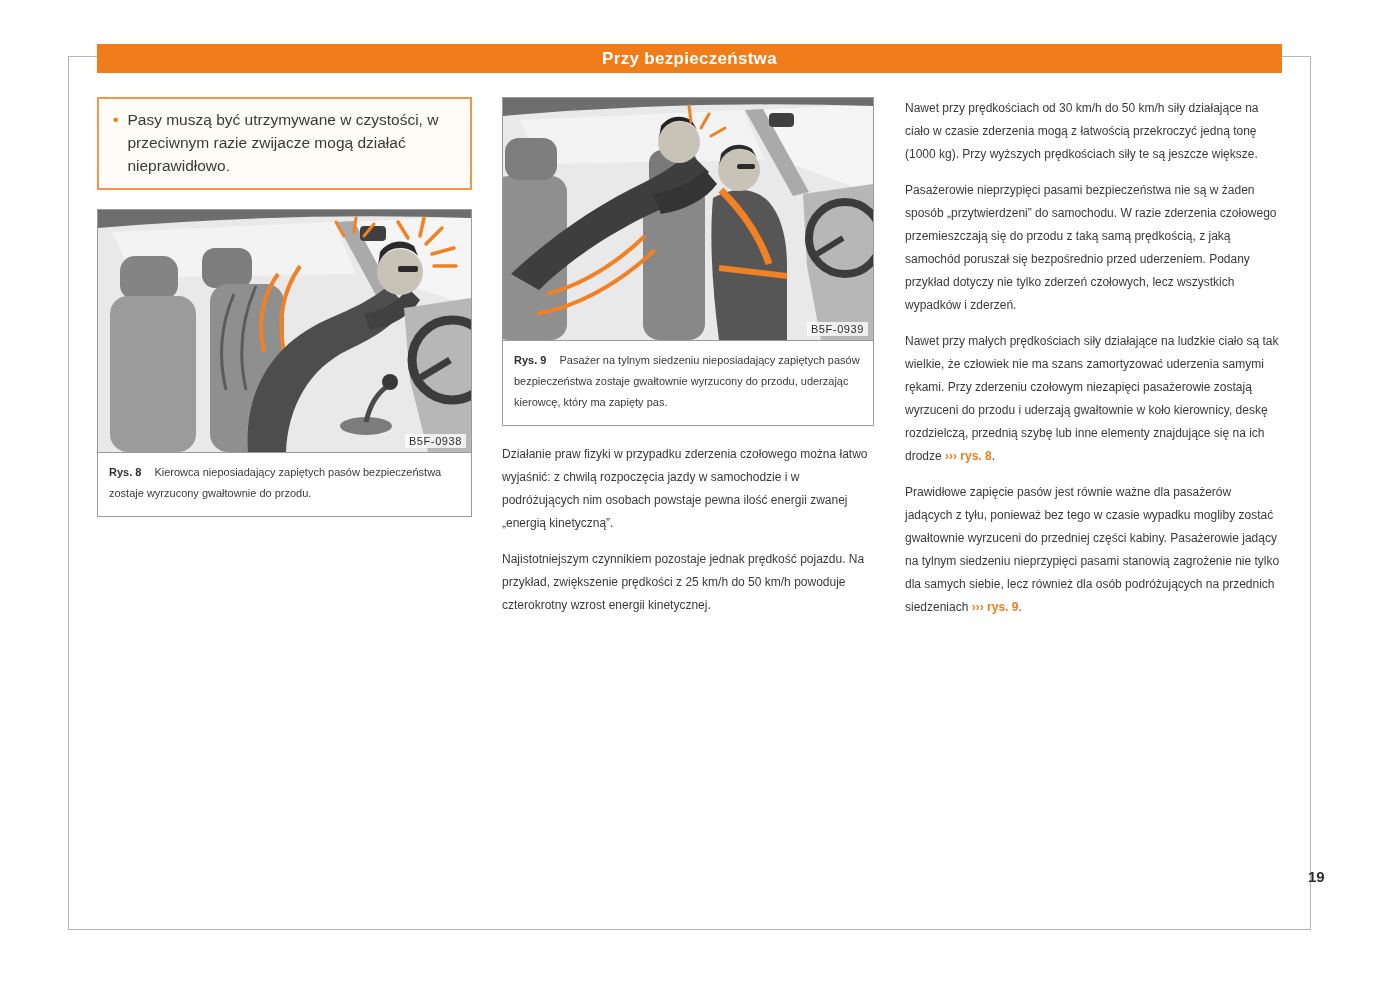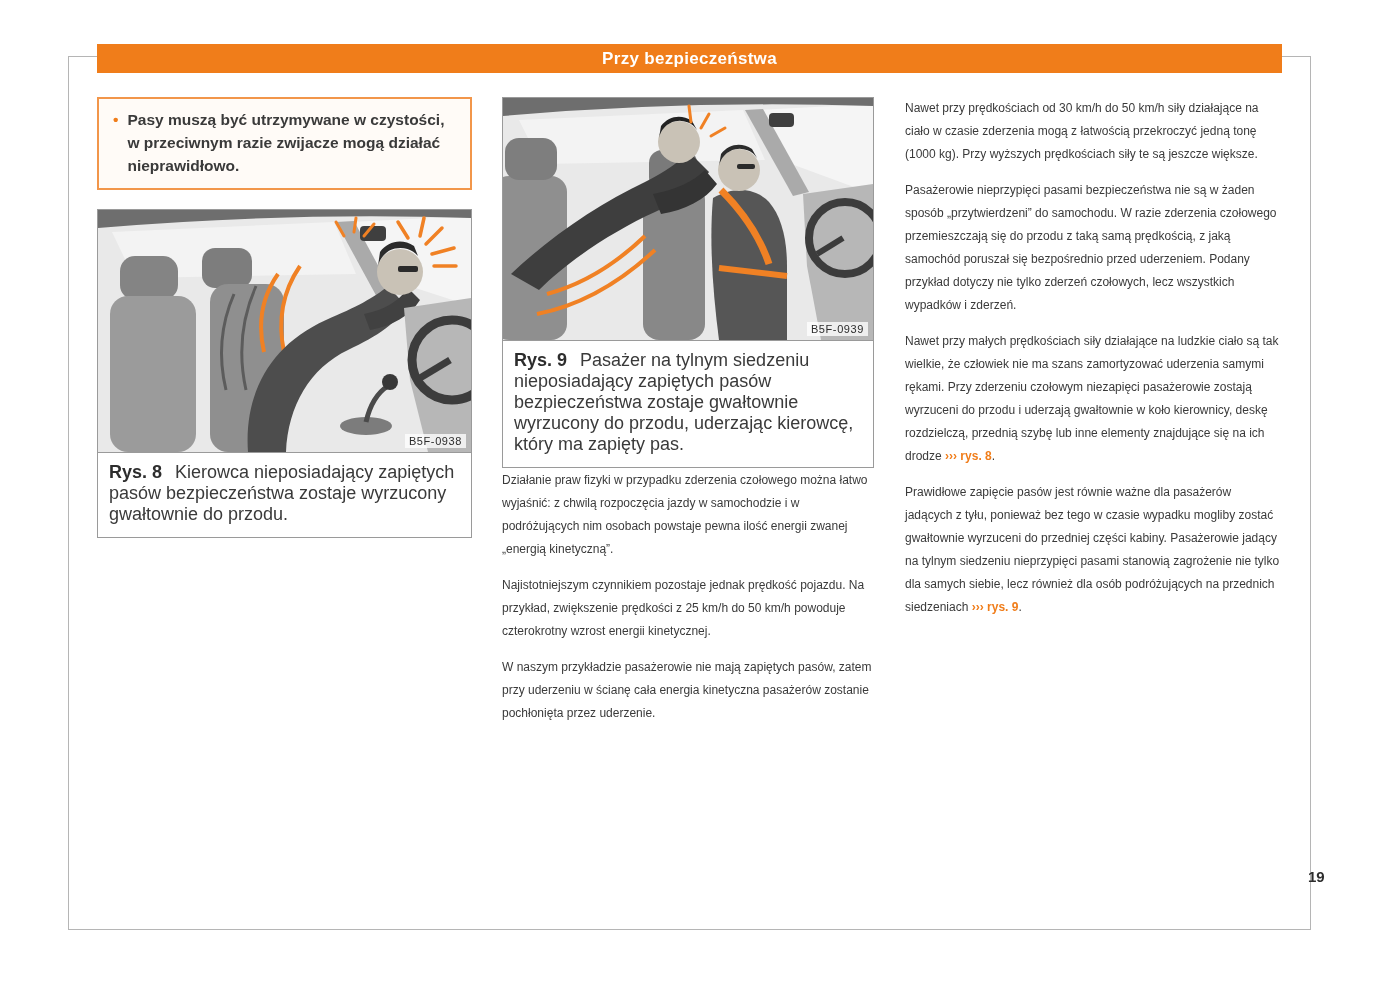--- a/index.html
+++ b/index.html
@@ -22,43 +22,43 @@
   .col1 { left:97px; width:375px; }
   .col2 { left:502px; width:372px; }
   .col3 { left:905px; width:376px; }
 
   .note-box {
     border:2px solid #f2964a; background:#fffbf7;
     padding:9px 14px 11px 14px;
   }
   .note-item { display:flex; gap:9px; }
   .note-bullet { color:#f07d1a; font-weight:bold; font-size:15.5px; line-height:23px; flex:0 0 auto; }
-  .note-text { font-weight:bold; font-size:15.5px; line-height:23px; color:#3a3a3a; hyphens:auto; }
+  .note-text { font-weight:normal; font-size:15.5px; line-height:23px; color:#3a3a3a; hyphens:auto; }
 
   .section-heading {
     margin:48px 0 0 0; font-size:20px; font-weight:bold; color:#2d2d2d;
     padding-bottom:9px; border-bottom:3px solid #f07d1a;
   }
 
   figure.figure { margin:19px 0 0 0; border:1px solid #9a9a9a; background:#ffffff; }
   .col2 figure.figure { margin-top:0; }
   .figure-img { position:relative; height:242px; background:#f0abfc; overflow:hidden; }
   .figure-img svg { display:block; width:100%; height:100%; }
   .figure-code {
     position:absolute; right:5px; bottom:4px; font-size:11px; letter-spacing:0.6px;
     color:#2c2c2c; background:rgba(255,255,255,0.78); padding:1px 4px;
   }
   .figure-caption {
     border-top:1px solid #9a9a9a; padding:9px 11px 12px 11px;
-    font-size:18px; line-height:21px; color:#3a3a3a; hyphens:auto;
+    font-size:11px; line-height:21px; color:#3a3a3a; hyphens:auto;
   }
   .figure-caption b { margin-right:13px; color:#2d2d2d; }
 
   .paras { }
-  .col2 .paras { margin-top:1px; }
+  .col2 .paras { margin-top:17px; }
   .para { margin:0 0 13px 0; font-size:12px; line-height:23px; color:#3a3a3a; hyphens:auto; }
   .para:last-child { margin-bottom:0; }
   .seg-arrows { color:#f07d1a; font-weight:bold; }
   .seg-ref { color:#f07d1a; font-weight:bold; cursor:pointer; }
 
   .page-number {
     position:absolute; left:1308px; top:868px; width:30px; text-align:left;
     font-size:15px; font-weight:bold; color:#2d2d2d; z-index:2;
   }
 </style>
@@ -169,21 +169,20 @@
       <span class="figure-code">B5F-0939</span>
     </div>
     <figcaption class="figure-caption">
       <b>Rys. 9</b><span>Pasażer na tylnym siedzeniu nieposiadający zapiętych pasów bezpieczeństwa zostaje gwałtownie wyrzucony do przodu, uderzając kierowcę, który ma zapięty pas.</span>
     </figcaption>
   </figure>
 
   <div id="col-middle-paras" class="paras">
       <p class="para"><span>Działanie praw fizyki w przypadku zderzenia czołowego można łatwo wyjaśnić: z chwilą rozpoczęcia jazdy w samochodzie i w podróżujących nim osobach powstaje pewna ilość energii zwanej „energią kinetyczną”.</span></p>
       <p class="para"><span>Najistotniejszym czynnikiem pozostaje jednak prędkość pojazdu. Na przykład, zwiększenie prędkości z 25 km/h do 50 km/h powoduje czterokrotny wzrost energii kinetycznej.</span></p>
-      <p class="para"><span>W naszym przykładzie pasażerowie nie mają zapiętych pasów, zatem przy uderzeniu w ścianę cała energia kinetyczna pasażerów zostanie pochłonięta przez uderzenie.</span></p>
     </div>
 </div>
 
 <div class="col col3">
   <div id="col-right-paras" class="paras">
       <p class="para"><span>Nawet przy prędkościach od 30 km/h do 50 km/h siły działające na ciało w czasie zderzenia mogą z łatwością przekroczyć jedną tonę (1000 kg). Przy wyższych prędkościach siły te są jeszcze większe.</span></p>
       <p class="para"><span>Pasażerowie nieprzypięci pasami bezpieczeństwa nie są w żaden sposób „przytwierdzeni” do samochodu. W razie zderzenia czołowego przemieszczają się do przodu z taką samą prędkością, z jaką samochód poruszał się bezpośrednio przed uderzeniem. Podany przykład dotyczy nie tylko zderzeń czołowych, lecz wszystkich wypadków i zderzeń.</span></p>
       <p class="para"><span>Nawet przy małych prędkościach siły działające na ludzkie ciało są tak wielkie, że człowiek nie ma szans zamortyzować uderzenia samymi rękami. Przy zderzeniu czołowym niezapięci pasażerowie zostają wyrzuceni do przodu i uderzają gwałtownie w koło kierownicy, deskę rozdzielczą, przednią szybę lub inne elementy znajdujące się na ich drodze </span><span class="seg-arrows">››› </span><span class="seg-ref">rys. 8</span><span>.</span></p>
       <p class="para"><span>Prawidłowe zapięcie pasów jest równie ważne dla pasażerów jadących z tyłu, ponieważ bez tego w czasie wypadku mogliby zostać gwałtownie wyrzuceni do przedniej części kabiny. Pasażerowie jadący na tylnym siedzeniu nieprzypięci pasami stanowią zagrożenie nie tylko dla samych siebie, lecz również dla osób podróżujących na przednich siedzeniach </span><span class="seg-arrows">››› </span><span class="seg-ref">rys. 9</span><span>.</span></p>
     </div>

